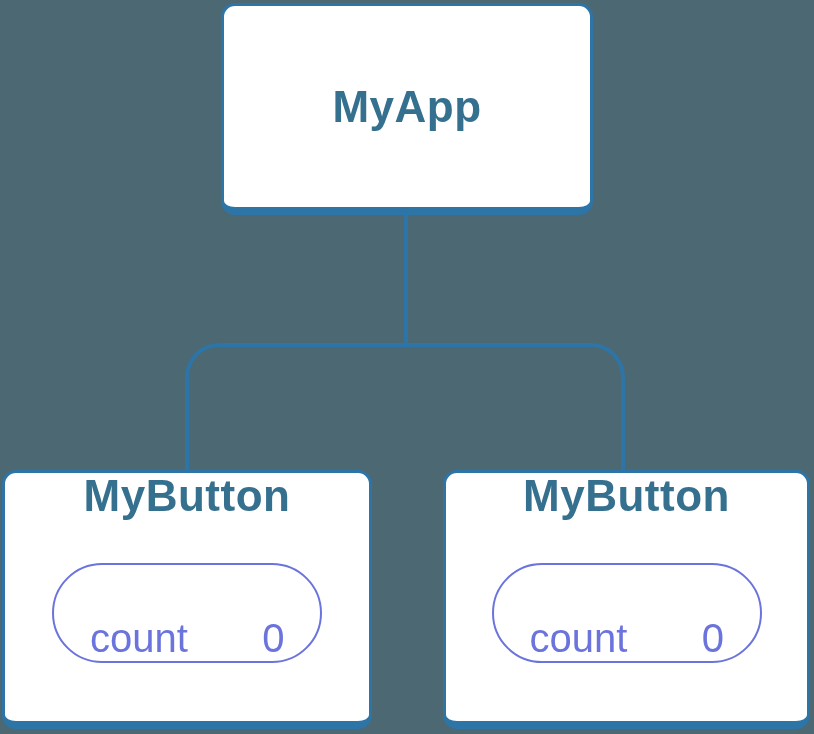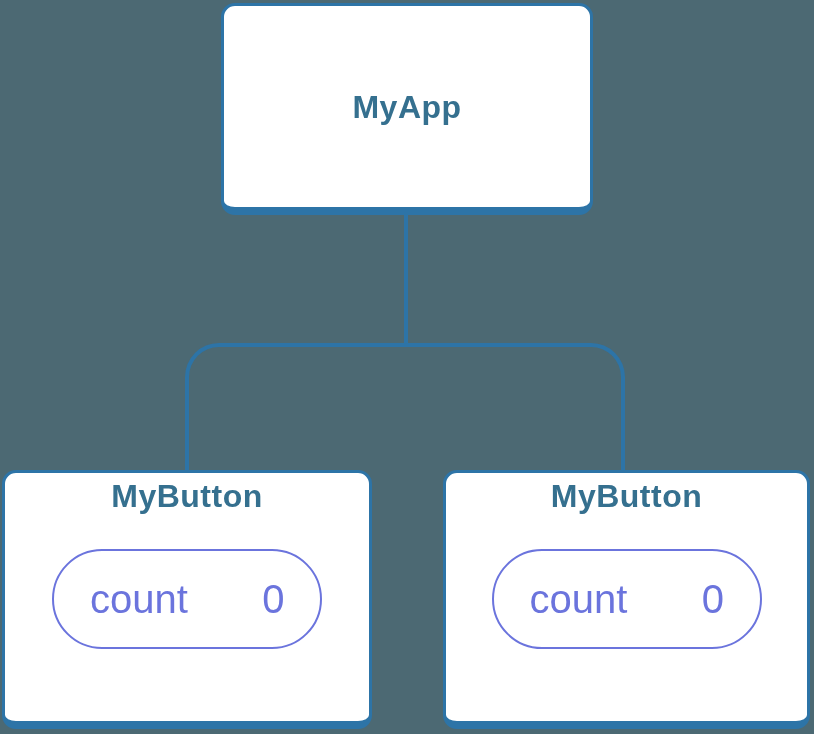--- a/index.html
+++ b/index.html
@@ -31,21 +31,21 @@
     width: 372px; height: 212px;
     justify-content: center;
   }
   .node-child {
     top: 470px;
     height: 259px;
   }
   .node-child-left  { left: 2px;   width: 370px; }
   .node-child-right { left: 443px; width: 367px; }
   .node-title {
-    font-size: 32px;
+    font-size: 44px;
     font-weight: 700;
     letter-spacing: 0.5px;
     color: var(--title-text, #35708F);
     line-height: 46px;
     white-space: nowrap;
   }
   
   .stem {
     position: absolute;
     left: 404px; top: 212px;
@@ -56,27 +56,27 @@
     position: absolute;
     box-sizing: border-box;
     left: 185px; top: 343px;
     width: 440px; height: 127px;
     border: 4px solid var(--line, #2D74A7);
     border-bottom: none;
     border-radius: 34px 34px 0 0;
   }
   
   .pill {
-    margin-top: 30px;
+    margin-top: 44px;
     box-sizing: border-box;
     width: 270px; height: 100px;
     border: 2.5px solid var(--state-accent, #6B74DD);
     border-radius: 50px;
     display: flex;
-    align-items: center;
+    align-items: flex-end;
     color: var(--state-accent, #6B74DD);
     font-size: 40px;
     font-weight: 400;
   }
   .pill-label {
     width: 170px;
     display: flex;
     align-items: center;
     justify-content: center;
     white-space: nowrap;

